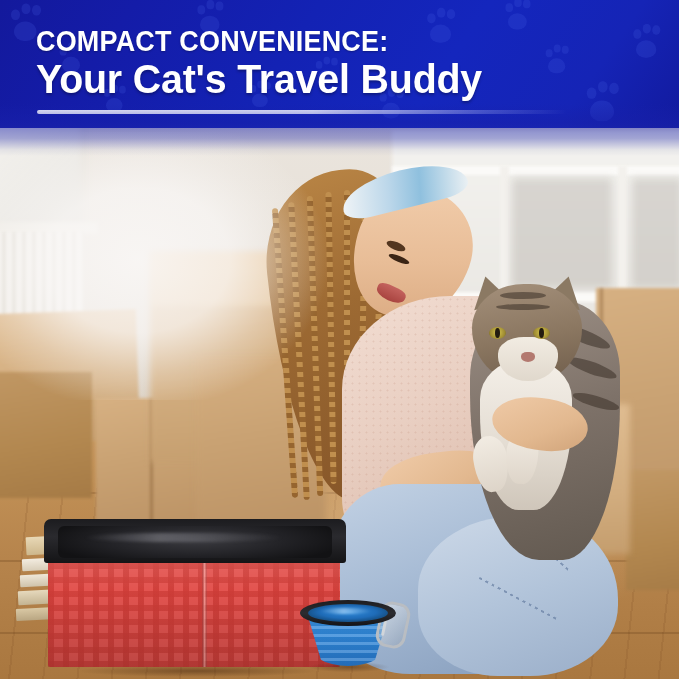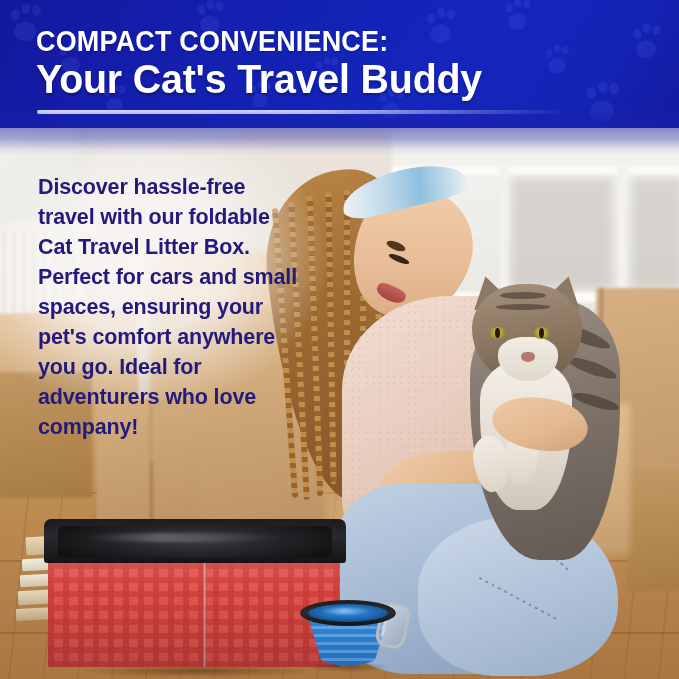--- a/index.html
+++ b/index.html
@@ -503,21 +503,20 @@
           <span class="toe" style="left:12px;top:-2px;"></span>
       </div>
     </div>
 
     <div class="banner-kicker">COMPACT CONVENIENCE:</div>
     <div class="banner-title">Your Cat's Travel Buddy</div>
     <div class="title-rule"></div>
   </div>
   <div class="banner-fade"></div>
 
-  <div class="body-copy">Discover hassle-free travel with our foldable Cat Travel Litter Box. Perfect for cars and small spaces, ensuring your pet's comfort anywhere you go. Ideal for adventurers who love company!</div>
 
   <div class="lb-shadow"></div>
   <div class="litterbox">
     <div class="lb-body">
       <div class="gingham-grid"></div>
     </div>
     <div class="lb-crease"></div>
     <div class="lb-shade"></div>
     <div class="lb-rim">
       <div class="lb-inner"></div>

